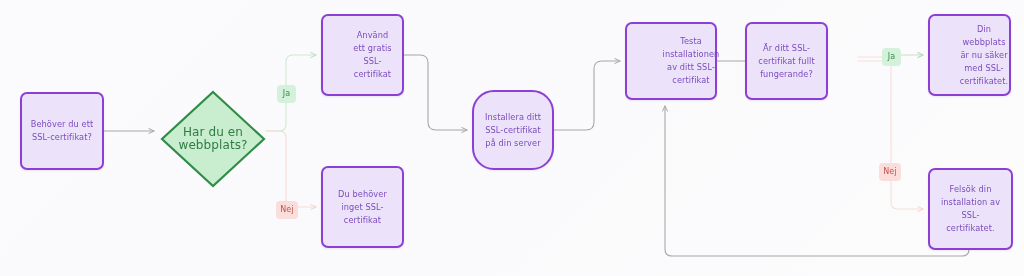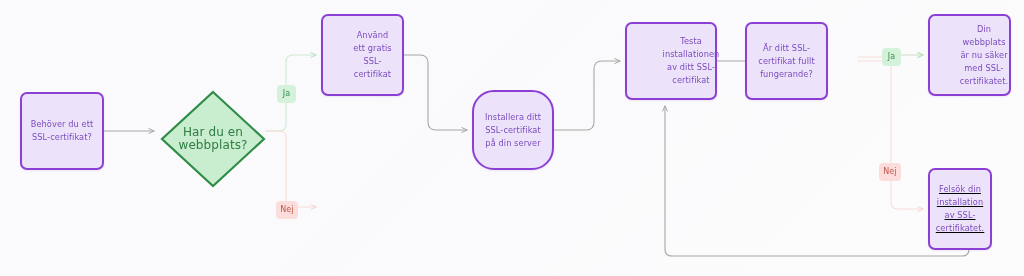--- a/index.html
+++ b/index.html
@@ -137,38 +137,41 @@
     <svg class="diamond-shape" viewBox="0 0 106 98" preserveAspectRatio="none" xmlns="http://www.w3.org/2000/svg">
       <polygon points="53,2 104,49 53,96 2,49" fill="#c9edcf" stroke="#2f8c46" stroke-width="2.2"></polygon>
     </svg>
     <span class="node-label">Har du en webbplats?</span>
   </div>
 
   <div class="node node-process" style="left:321px; top:14px; width:83px; height:82px;padding-left:20px;">
     <span class="node-label">Använd ett gratis SSL-certifikat</span>
   </div>
 
+  <div class="node node-process" style="left:321px; top:166px; width:83px; height:82px;">
+    <span class="node-label">Du behöver inget SSL-certifikat</span>
+  </div>
 
   <div class="node node-process" style="left:472px; top:90px; width:82px; height:80px;border-radius:22px;">
     <span class="node-label">Installera ditt SSL-certifikat på din server</span>
   </div>
 
   <div class="node node-process" style="left:625px; top:22px; width:92px; height:78px;padding-left:40px;">
     <span class="node-label">Testa installationen av ditt SSL-certifikat</span>
   </div>
 
   <div class="node node-process" style="left:745px; top:22px; width:83px; height:78px;">
     <span class="node-label">Är ditt SSL-certifikat fullt fungerande?</span>
   </div>
 
   <div class="node node-process" style="left:928px; top:14px; width:83px; height:82px;padding-left:29px;">
     <span class="node-label">Din webbplats är nu säker med SSL-certifikatet.</span>
   </div>
 
-  <div class="node node-process" style="left:928px; top:168px; width:64px; height:82px;text-decoration:underline;">
+  <div class="node node-process" style="left:928px; top:168px; width:85px; height:82px;">
     <span class="node-label">Felsök din installation av SSL-certifikatet.</span>
   </div>
 
   <div class="edge-badge badge-yes" style="left:277px; top:85px; width:19px; height:18px;">Ja</div>
 
   <div class="edge-badge badge-no" style="left:276px; top:160px; width:22px; height:18px;">Nej</div>
 
   <div class="edge-badge badge-yes" style="left:882px; top:48px; width:19px; height:18px;">Ja</div>
 
   <div class="edge-badge badge-no" style="left:879px; top:122px; width:22px; height:18px;">Nej</div>

